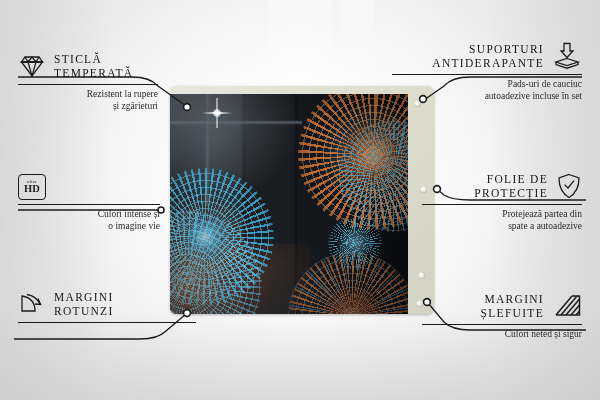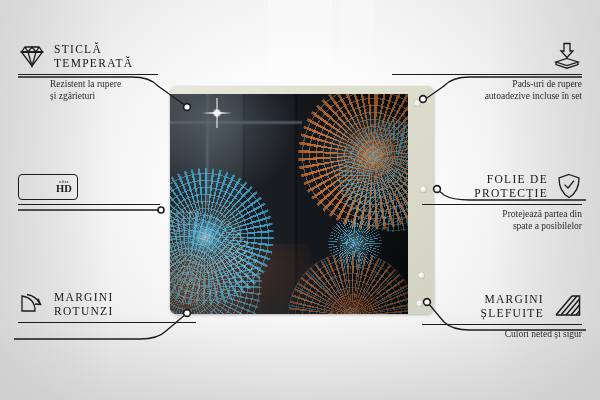--- a/index.html
+++ b/index.html
@@ -219,31 +219,31 @@
   .f-rule {
     height: 0; border-top: 1.4px solid #1b1b1b;
     margin-top: 4px;
   }
   .f-desc {
     font-size: 9.5px; line-height: 12px; color: #2a2a2a;
     margin-top: 3px; white-space: pre-line;
   }
   .left  .f-head  { justify-content: flex-start; }
   .left  .f-title { text-align: left; }
-  .left  .f-desc  { text-align: left; margin-left: 32px; }
+  .left  .f-desc  { text-align: right; margin-left: 32px; }
   .right .f-head  { justify-content: flex-end; }
   .right .f-title { text-align: right; }
   .right .f-desc  { text-align: right; }
   .icon { flex: 0 0 auto; display: block; }
 
   
   .hd-badge {
     width: 26px; height: 24px; border: 1.4px solid #1b1b1b;
     border-radius: 4px; display: flex; flex-direction: column;
-    align-items: center; justify-content: center; line-height: 1; padding-left: 32px;
+    align-items: center; justify-content: center; line-height: 1;
   }
   .hd-ultra { font-size: 4.4px; letter-spacing: .3px; color: #1b1b1b; }
   .hd-main  { font-size: 10.5px; font-weight: 700; color: #1b1b1b; letter-spacing: .2px; }
 
   
   #connectors { position: absolute; left: 0; top: 0; width: 600px; height: 400px; }
 </style>
 </head>
 <body>
 
@@ -300,21 +300,21 @@
     <g fill="#ffffff" stroke="#1b1b1b" stroke-width="1.6">
       <circle cx="187" cy="107" r="3.4"></circle>
       <circle cx="161" cy="210" r="3.0"></circle>
       <circle cx="187" cy="313" r="3.4"></circle>
       <circle cx="423" cy="99" r="3.4"></circle>
       <circle cx="437" cy="189" r="3.4"></circle>
       <circle cx="427" cy="302" r="3.4"></circle>
     </g>
   </svg>
 
-  <div class="feature left" style="left:18px;top:42px;width:140px">
+  <div class="feature left" style="left:18px;top:52px;width:140px">
     <div class="f-head">
       <svg class="icon" width="28" height="26" viewBox="0 0 28 26">
         <g fill="none" stroke="#1b1b1b" stroke-width="1.3">
           <path d="M3.5,9 L14,23 L24.5,9 Z"></path>
           <path d="M3.5,9 L7,4 L21,4 L24.5,9 Z"></path>
           <path d="M7,4 L10,9 L14,23 L18,9 L21,4"></path>
           <path d="M3.5,9 L24.5,9"></path>
           <path d="M10,9 L14,4 L18,9"></path>
         </g>
       </svg>
@@ -327,66 +327,70 @@
   </div>
 
   <div class="feature left" style="left:18px;top:174px;width:142px">
     <div class="f-head">
       <div class="hd-badge">
         <span class="hd-ultra">ultra</span>
         <span class="hd-main">HD</span>
       </div>
     </div>
     <div class="f-rule" style="width:142px"></div>
+    <div class="f-desc">Culori intense și
+o imagine vie</div>
   </div>
 
   <div class="feature left" style="left:18px;top:290px;width:178px">
     <div class="f-head">
       <svg class="icon" width="28" height="26" viewBox="0 0 28 26">
         <g fill="none" stroke="#1b1b1b" stroke-width="1.3">
           <path d="M4,5 L4,20 L17,20 Q17,7 4,5 Z"></path>
           <path d="M9,3.5 Q18,5 22,13"></path>
           <path d="M20,7.5 L22.6,13.4 L17,13"></path>
         </g>
       </svg>
       <div class="f-title">MARGINI
 ROTUNZI</div>
     </div>
     <div class="f-rule" style="width:178px"></div>
   </div>
 
   <div class="feature right" style="right:18px;top:42px;width:190px">
     <div class="f-head">
+      <div class="f-title">SUPORTURI
+ANTIDERAPANTE</div>
       <svg class="icon" width="30" height="28" viewBox="0 0 30 28">
         <g fill="none" stroke="#1b1b1b" stroke-width="1.3">
           <path d="M12,1.5 L18,1.5 L18,9 L21,9 L15,15.5 L9,9 L12,9 Z"></path>
           <path d="M15,16.5 L26,20 L15,23.5 L4,20 Z"></path>
           <path d="M4,20 L4,22.6 L15,26.2 L26,22.6 L26,20"></path>
         </g>
       </svg>
     </div>
     <div class="f-rule" style="width:190px"></div>
-    <div class="f-desc">Pads-uri de rupere
+    <div class="f-desc">Pads-uri de cauciuc
 autoadezive incluse în set</div>
   </div>
 
   <div class="feature right" style="right:18px;top:172px;width:160px">
     <div class="f-head">
       <div class="f-title">FOLIE DE
 PROTECȚIE</div>
       <svg class="icon" width="26" height="28" viewBox="0 0 26 28">
         <g fill="none" stroke="#1b1b1b" stroke-width="1.3">
           <path d="M13,2.5 L23,6 C23,16 19,22 13,25.5 C7,22 3,16 3,6 Z"></path>
           <path d="M8.5,12.6 L12,16 L18,8.6"></path>
         </g>
       </svg>
     </div>
     <div class="f-rule" style="width:160px"></div>
     <div class="f-desc">Protejează partea din
-spate a posibilelor</div>
+spate a autoadezive</div>
   </div>
 
   <div class="feature right" style="right:18px;top:292px;width:160px">
     <div class="f-head">
       <div class="f-title">MARGINI
 ȘLEFUITE</div>
       <svg class="icon" width="30" height="26" viewBox="0 0 30 26">
         <g stroke="#1b1b1b" stroke-width="1.5" fill="none">
           <path d="M4,22 L20,3"></path>
           <path d="M9,22 L25,3"></path>

